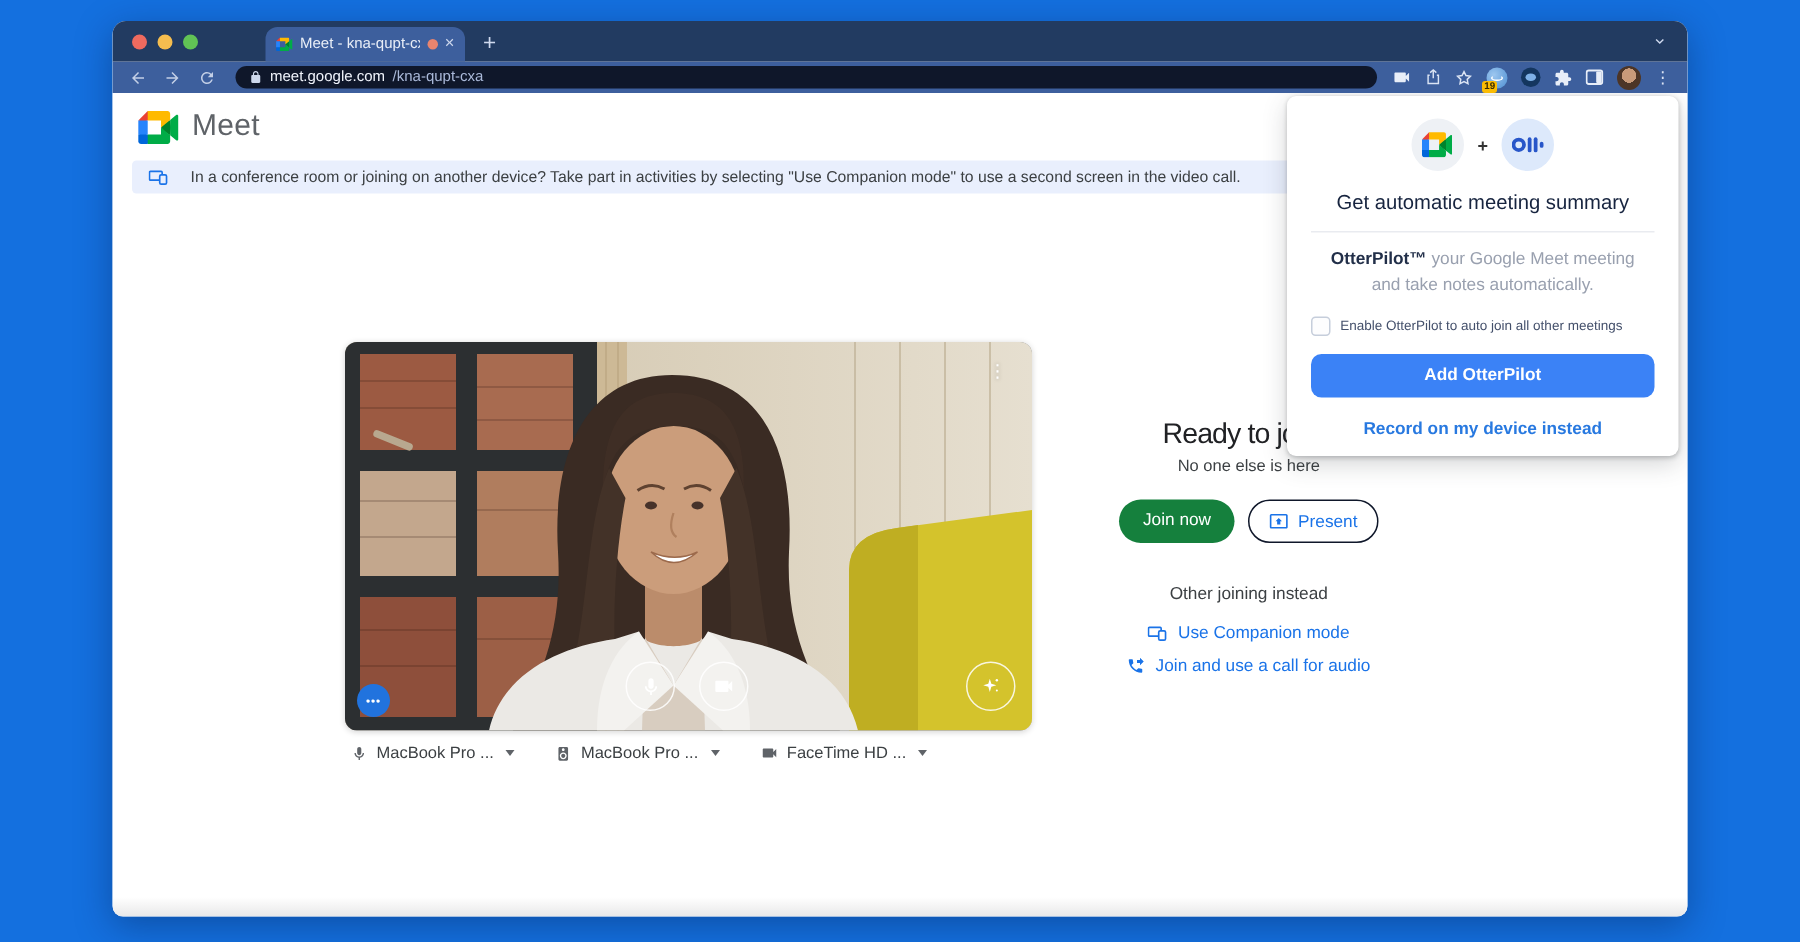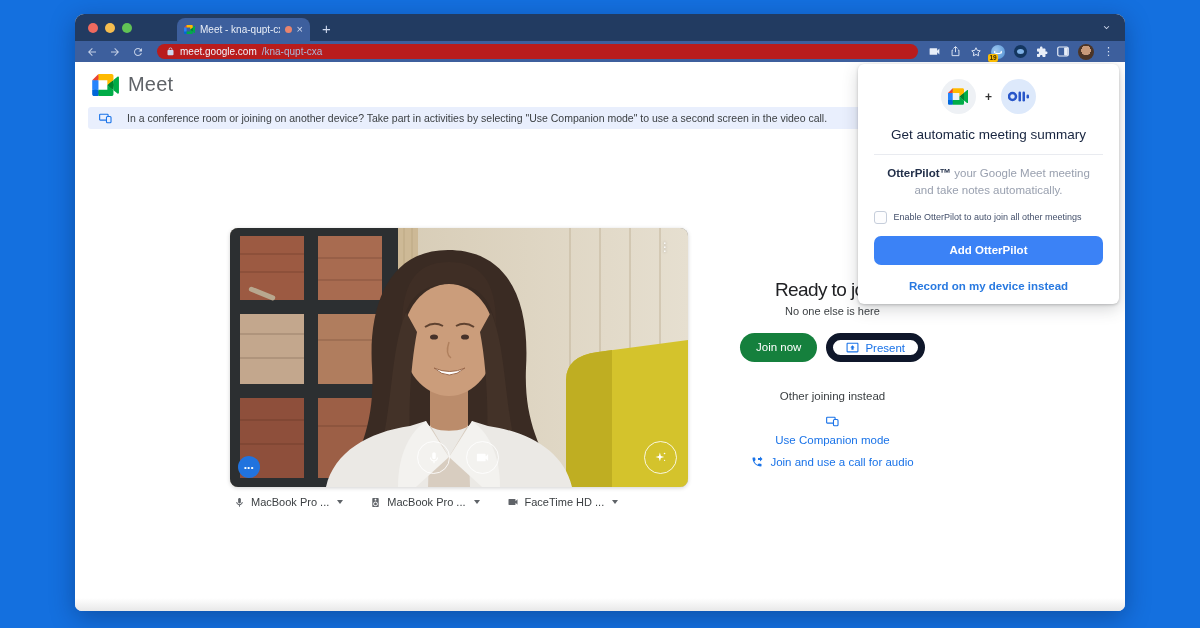--- a/index.html
+++ b/index.html
@@ -20,21 +20,21 @@
   .tab-fav { flex:none; display:flex; }
   .tab-title { font-size:10px; color:#e9eef7; flex:1; white-space:nowrap; overflow:hidden; }
   .rec-dot { width:7px; height:7px; border-radius:50%; background:#e8846e; flex:none; }
   .tab-close { color:#cfd9ee; font-size:11px; line-height:11px; flex:none; }
   .new-tab { color:#cfd9ee; font-size:15px; line-height:15px; margin:0 0 5px 12px; }
   .tab-chevron { position:absolute; right:13px; top:8px; display:flex; }
 
   
   .toolbar { height:21px; background:#3d5f9d; flex:none; display:flex; align-items:center; padding:0 11px; }
   .nav-ic { display:flex; margin-right:11px; }
-  .url { flex:1; height:15px; background:#b91c1c; border-radius:8px; display:flex; align-items:center;
+  .url { flex:1; height:15px; background:#0f172a; border-radius:8px; display:flex; align-items:center;
     padding:0 9px; gap:5px; margin:0 10px 0 2px; overflow:hidden; }
   .url-host { font-size:10px; color:#f0f4fc; white-space:nowrap; }
   .url-path { font-size:10px; color:#aab9d9; white-space:nowrap; }
   .tb-right { display:flex; align-items:center; gap:9px; }
   .ext-otter { position:relative; width:14px; height:14px; border-radius:50%;
     background:radial-gradient(circle at 35% 35%, #9cc6ef, #4e8fd2); }
   .ext-otter .wave { position:absolute; left:3px; top:5px; width:8px; height:4px;
     border:1.2px solid #fff; border-radius:50%; border-top-color:transparent; }
   .ext-badge { position:absolute; left:-3px; bottom:-3px; background:#fbbc04; color:#3a2c00;
     font-size:6.5px; line-height:8px; padding:0 1.5px; border-radius:2px; font-weight:bold; }
@@ -75,25 +75,25 @@
 
   
   .ready-title { position:absolute; left:700px; top:217px; font-size:19px; letter-spacing:-.6px;
     color:#202124; white-space:nowrap; }
   .join-col { position:absolute; left:640px; top:243px; width:235px; display:flex; flex-direction:column;
     align-items:center; }
   .subtitle { font-size:11px; color:#3c4043; }
   .btn-row { display:flex; gap:9px; margin-top:16px; align-items:center; }
   .join-btn { background:#15803d; color:#fff; font-size:11.5px; padding:0 16px; height:29px;
     line-height:29px; border-radius:16px; }
-  .present-btn { background:#fff; border:7px solid #0f172a; color:#1a73e8; font-size:11.5px; height:29px;
+  .present-btn { background:#fff; border:1px solid #0f172a; color:#1a73e8; font-size:11.5px; height:29px;
     border-radius:16px; display:flex; align-items:center; gap:6px; padding:0 13px; }
   .other-label { margin-top:28px; font-size:11.5px; color:#3c4043; }
   .opt-link { display:flex; align-items:center; gap:7px; color:#1a73e8; font-size:11.5px; }
-  .opt-link.first { margin-top:14px;flex-direction:column; } .opt-link.second { margin-top:10px; }
+  .opt-link.first { margin-top:14px; } .opt-link.second { margin-top:10px; }
 
   
   .popup { position:absolute; top:2px; right:6px; width:261px; height:240px; background:#fff; z-index:50;
     border-radius:6px; box-shadow:0 1px 3px rgba(60,64,67,.28), 0 5px 16px rgba(60,64,67,.22);
     display:flex; flex-direction:column; align-items:center; }
   .logo-row { margin-top:15px; display:flex; align-items:center; gap:9px; }
   .logo-circle { width:35px; height:35px; border-radius:50%; display:flex; align-items:center; justify-content:center; }
   .logo-circle.meet { background:#eef1f5; }
   .logo-circle.otter { background:#dde9fb; }
   .logo-plus { font-size:12px; color:#333; font-weight:bold; }

